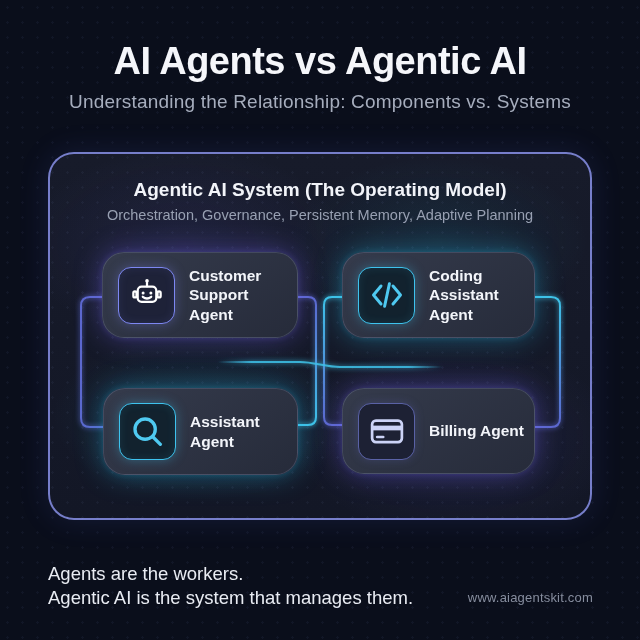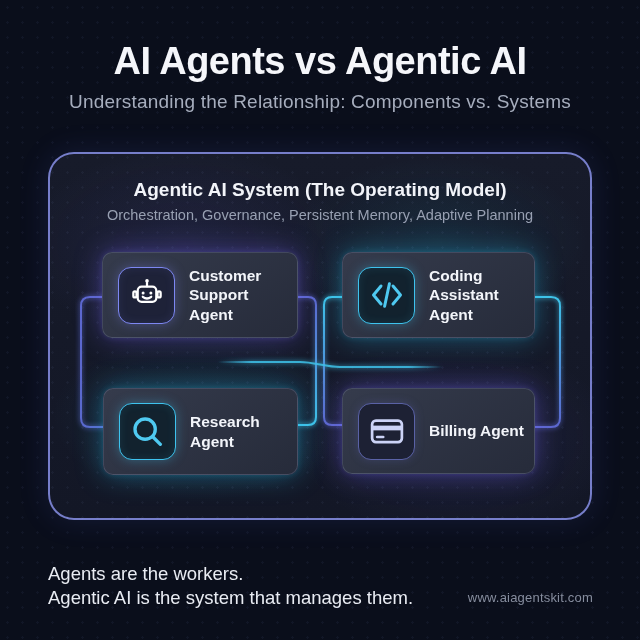--- a/index.html
+++ b/index.html
@@ -46,21 +46,21 @@
     text-align:center; font-size:14.5px; color:#98a0b2;
   }
   
   .connectors { position:absolute; left:0; top:0; z-index:1; pointer-events:none; }
   
   .card {
     position:absolute; box-sizing:border-box; z-index:2;
     display:flex; align-items:center; gap:14px; padding-left:15px;
     background: linear-gradient(145deg, #353b4c 0%, #262b3a 100%);
     border:1px solid rgba(165,175,215,0.22);
-    border-radius:10px;
+    border-radius:22px;
   }
   .card.glow-purple { box-shadow: 0 0 28px rgba(122,108,250,0.40), 0 0 6px rgba(122,108,250,0.22); }
   .card.glow-cyan   { box-shadow: 0 0 28px rgba(45,195,238,0.38), 0 0 6px rgba(45,195,238,0.20); align-items: center; }
   .card-cs       { left:102px; top:252px; width:196px; height:86px; }
   .card-coding   { left:342px; top:252px; width:193px; height:86px; }
   .card-research { left:103px; top:388px; width:195px; height:87px; }
   .card-billing  { left:342px; top:388px; width:193px; height:86px; }
   .tile {
     width:57px; height:57px; border-radius:13px; flex:0 0 auto;
     display:flex; align-items:center; justify-content:center; box-sizing:border-box;
@@ -167,21 +167,21 @@
     <div class="card-label">Coding Assistant Agent</div>
   </div>
 
   <div class="card card-research glow-cyan">
     <div class="tile tile-cyan">
       <svg width="38" height="38" viewBox="0 0 24 24" fill="none" stroke="#4fc9f0" stroke-width="2.1" stroke-linecap="round">
         <circle cx="10.2" cy="10.2" r="6.4"></circle>
         <line x1="15" y1="15" x2="19.8" y2="19.8"></line>
       </svg>
     </div>
-    <div class="card-label">Research Agent</div>
+    <div class="card-label">Assistant Agent</div>
   </div>
 
   <div class="card card-billing glow-purple">
     <div class="tile tile-dim-purple">
       <svg width="38" height="32" viewBox="0 0 24 20" fill="none" stroke="#ccd3f6" stroke-width="1.7" stroke-linecap="round">
         <rect x="2.6" y="3.4" width="18.8" height="13.6" rx="2.4"></rect>
         <rect x="2.6" y="6.6" width="18.8" height="3" fill="#ccd3f6" stroke="none"></rect>
         <line x1="5.8" y1="13.8" x2="9.6" y2="13.8"></line>
       </svg>
     </div>

